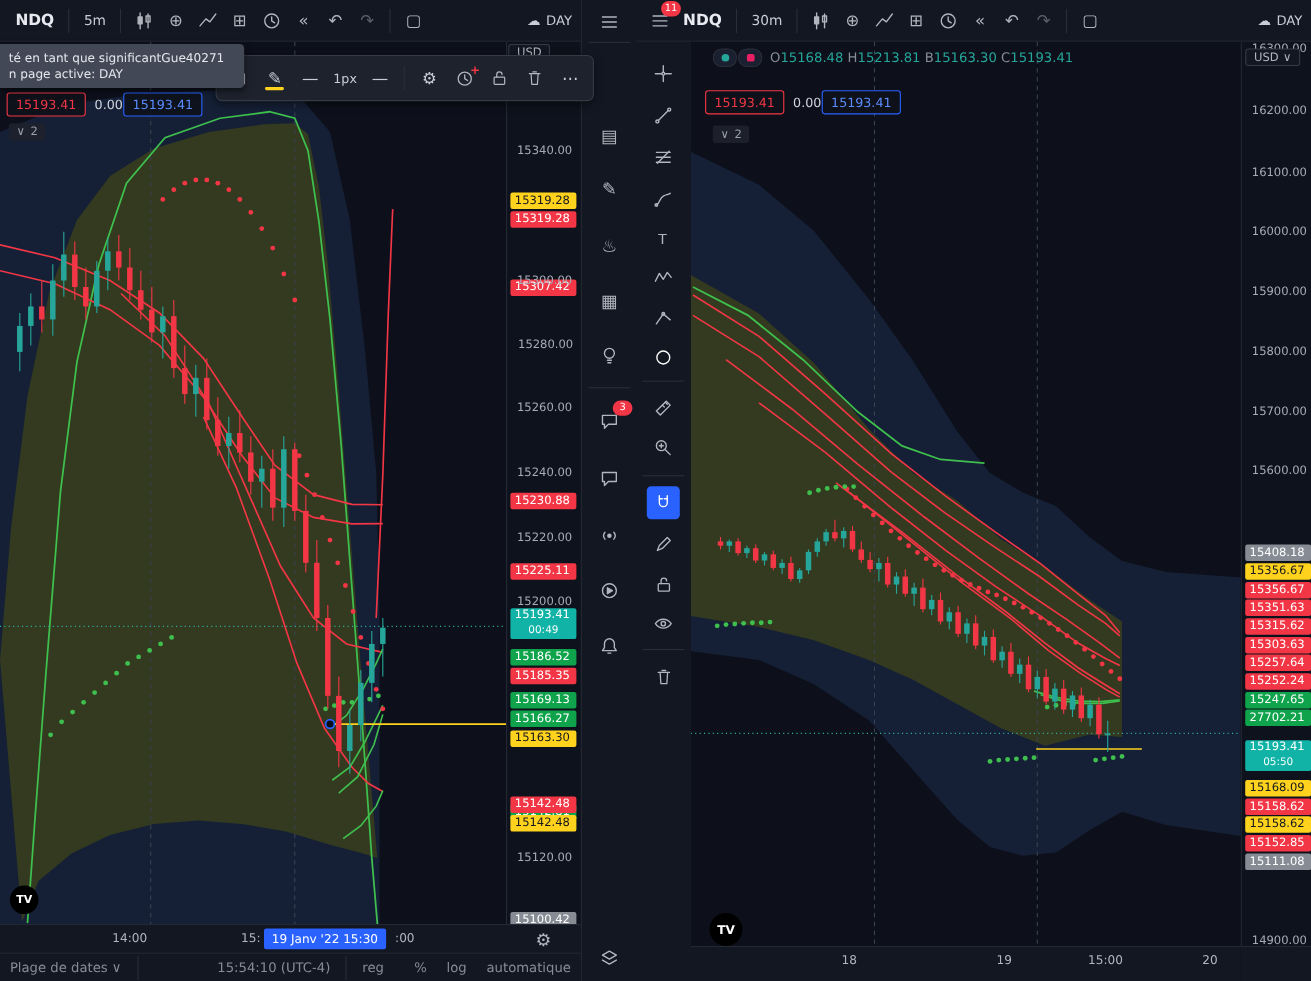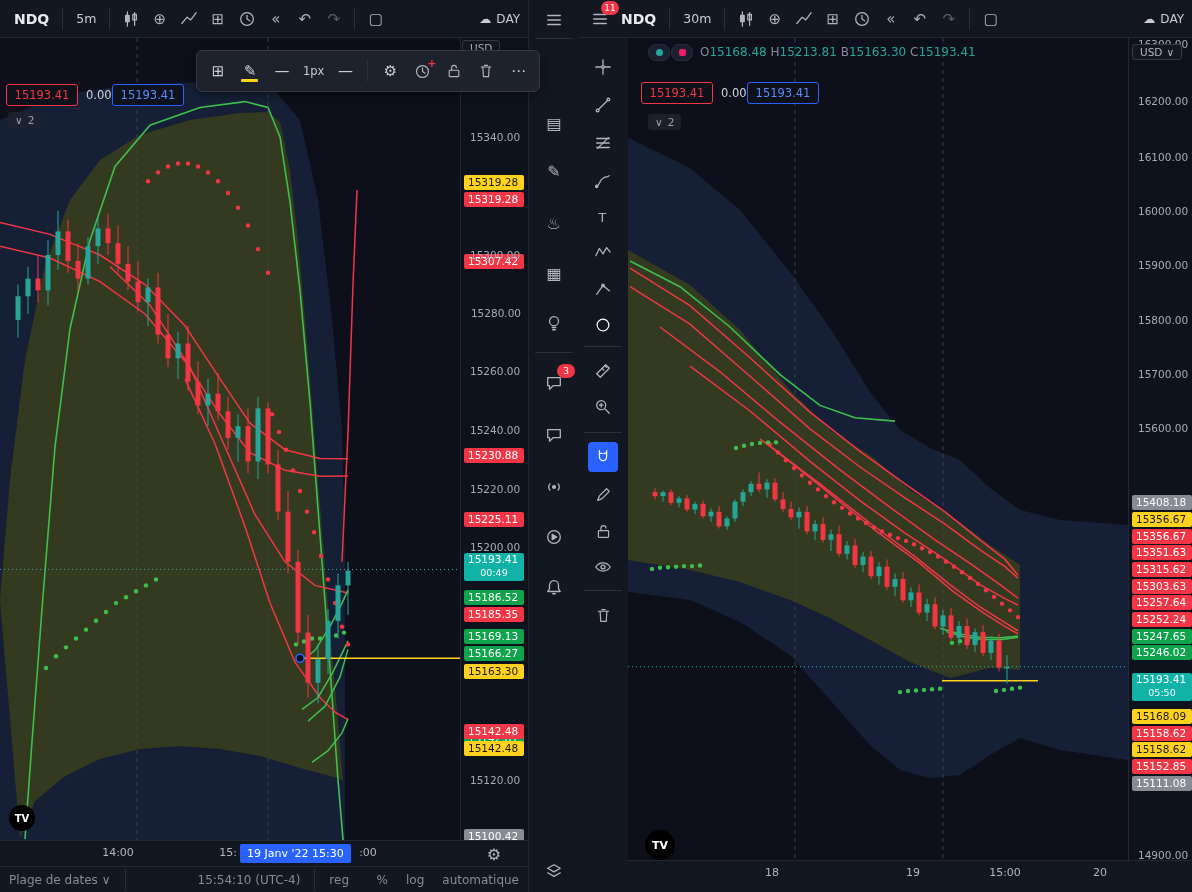--- a/index.html
+++ b/index.html
@@ -255,20 +255,24 @@
       <rect x="335.5" y="547.4000000000001" width="5" height="35.399999999999864" fill="#26a69a"></rect>
       <line x1="348" x2="348" y1="523.8" y2="576.9000000000001" stroke="#26a69a"></line>
       <rect x="345.5" y="532.6500000000001" width="5" height="14.75" fill="#26a69a"></rect>
       <circle cx="300" cy="620.2650000000021" r="4" fill="#0b0e16" stroke="#2962ff" stroke-width="1.6"></circle>
     </svg>
 
   <div class="chip" style="left:462px;top:40px;z-index:5">
     <span>USD</span>
   </div>
 
+  <div class="tooltip">
+    <div>té en tant que significantGue40271</div>
+    <div>n page active: DAY</div>
+  </div>
 
   <div class="floatbar">
     <span class="fb-icon">⊞</span>
     <span class="fb-icon">
       <span>✎</span>
       <span class="colorbar"></span>
     </span>
     <span class="fb-icon">—</span>
     <span class="fb-txt">1px</span>
     <span class="fb-icon">—</span>
@@ -845,21 +849,21 @@
       <div class="plabel red" style="top: 556.5px;">
         <div>15257.64</div>
       </div>
       <div class="plabel red" style="top: 573.5px;">
         <div>15252.24</div>
       </div>
       <div class="plabel green" style="top: 590.5px;">
         <div>15247.65</div>
       </div>
       <div class="plabel green" style="top: 606.5px;">
-        <div>15246.02</div>
+        <div>27702.21</div>
       </div>
       <div class="plabel teal" style="top: 635px;">
         <div>15193.41</div>
         <div class="sub">05:50</div>
       </div>
       <div class="plabel yellow" style="top: 670.5px;">
         <div>15168.09</div>
       </div>
       <div class="plabel red" style="top: 687.5px;">
         <div>15158.62</div>

